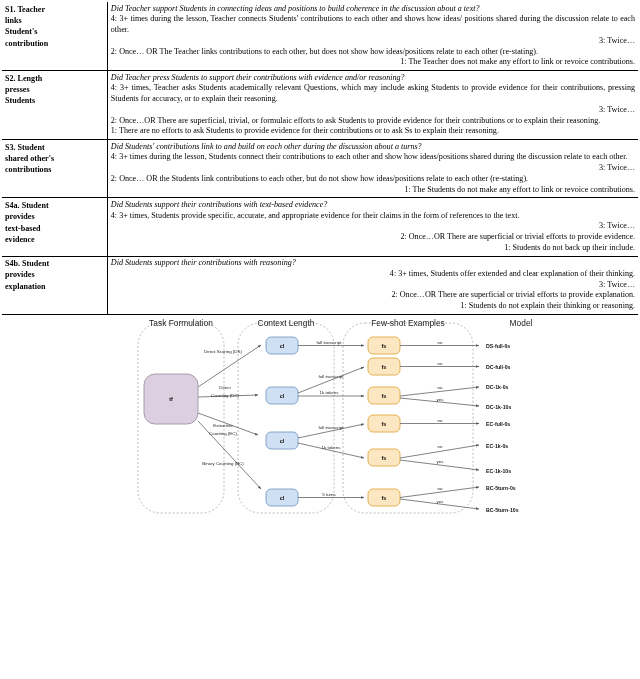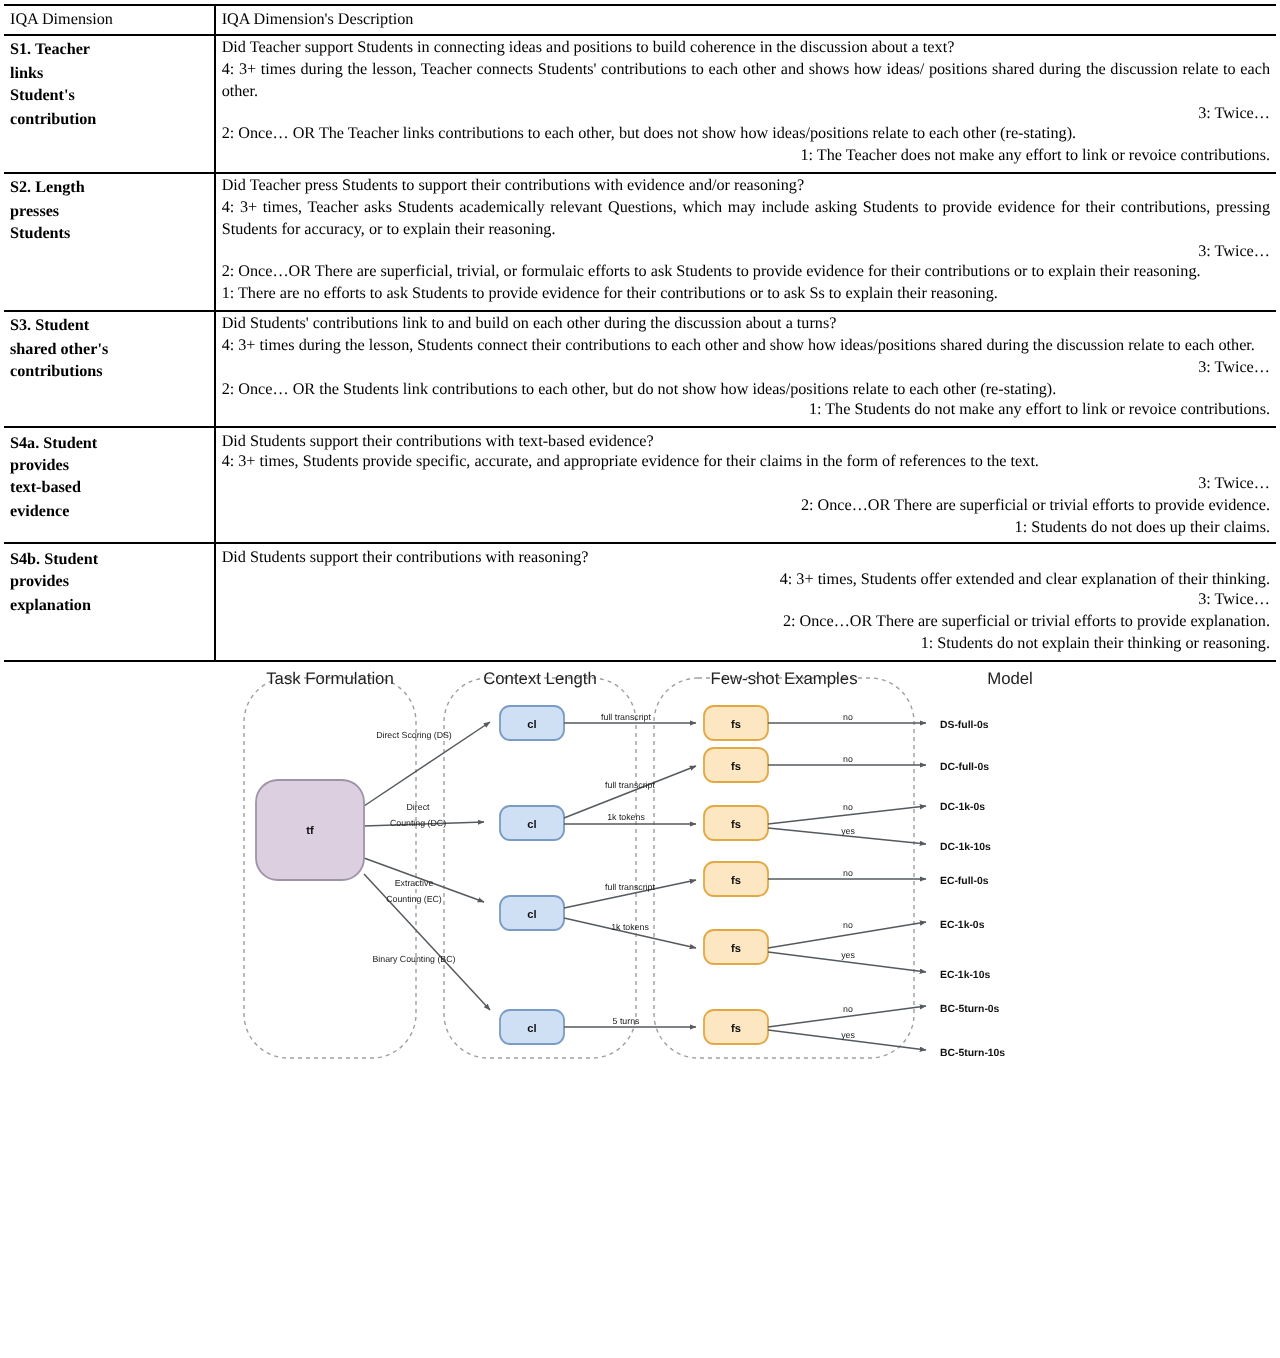--- a/index.html
+++ b/index.html
@@ -52,36 +52,38 @@
   }
   .vline {
     border-left: 1.1px solid #000 !important;
   }
   .dimname {
     font-weight: bold;
     line-height: 1.42;
   }
   .dimname .w { display: block; }
   .q {
+    font-style: italic;
     text-align: justify;
     text-justify: inter-word;
   }
   .lvl {
     text-align: justify;
     text-justify: inter-word;
   }
   .lvl.nojust { text-align: right; }
 
   
   .diagram {
     position: relative;
     width: 600px;
     height: 200px;
     margin-top: 2px;
     font-family: "Liberation Sans", "DejaVu Sans", sans-serif;
+    padding-left: 16px;
   }
   .diagram svg { display: block; }
   .grp-label {
     font-size: 8.4px;
     fill: #222222;
     font-family: "Liberation Sans", "DejaVu Sans", sans-serif;
   }
   .node-label {
     font-size: 5.6px;
     fill: #111111;
@@ -110,24 +112,20 @@
 </head>
 <body>
 
 <div class="rubric-wrap">
   <table class="rubric">
     <colgroup>
         <col class="col-dim">
         <col class="col-desc">
       </colgroup>
     <tbody>
-      <tr class="hdr">
-        <td>IQA Dimension</td>
-        <td class="vline">IQA Dimension's Description</td>
-      </tr>
 
       <tr class="rowsec">
         <td class="dimname">
           <span class="w">S1. Teacher</span>
           <span class="w">links</span>
           <span class="w">Student's</span>
           <span class="w">contribution</span>
         </td>
         <td class="vline">
           <div class="q">Did Teacher support Students in connecting ideas and positions to build coherence in the discussion about a text?</div>
@@ -173,21 +171,21 @@
           <span class="w">S4a. Student</span>
           <span class="w">provides</span>
           <span class="w">text-based</span>
           <span class="w">evidence</span>
         </td>
         <td class="vline">
           <div class="q">Did Students support their contributions with text-based evidence?</div>
           <div class="lvl">4: 3+ times, Students provide specific, accurate, and appropriate evidence for their claims in the form of references to the text.</div>
           <div class="lvl nojust">3: Twice…</div>
           <div class="lvl nojust">2: Once…OR There are superficial or trivial efforts to provide evidence.</div>
-          <div class="lvl nojust">1: Students do not does up their claims.</div>
+          <div class="lvl nojust">1: Students do not back up their include.</div>
         </td>
       </tr>
 
       <tr class="rowsec lastsec">
         <td class="dimname">
           <span class="w">S4b. Student</span>
           <span class="w">provides</span>
           <span class="w">explanation</span>
         </td>
         <td class="vline">

